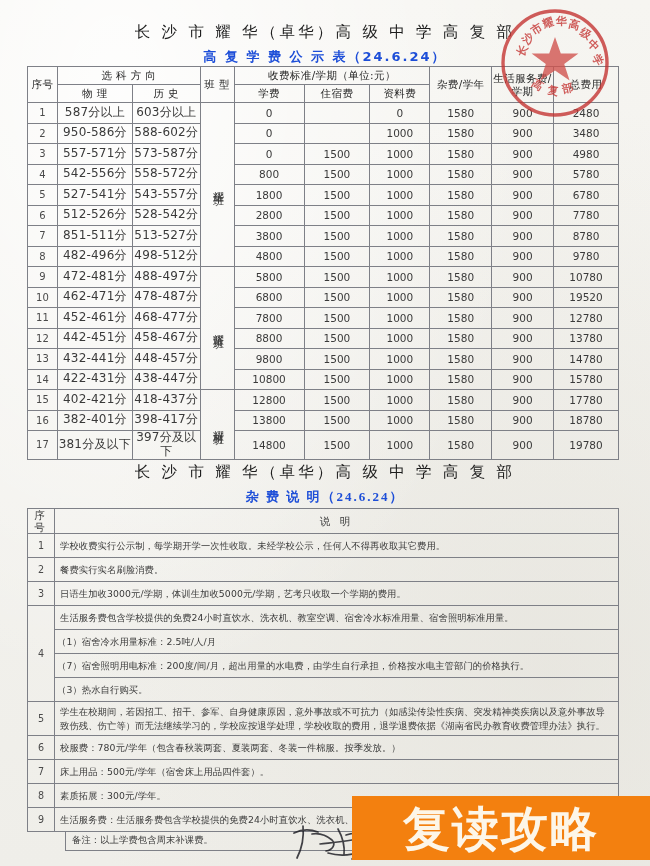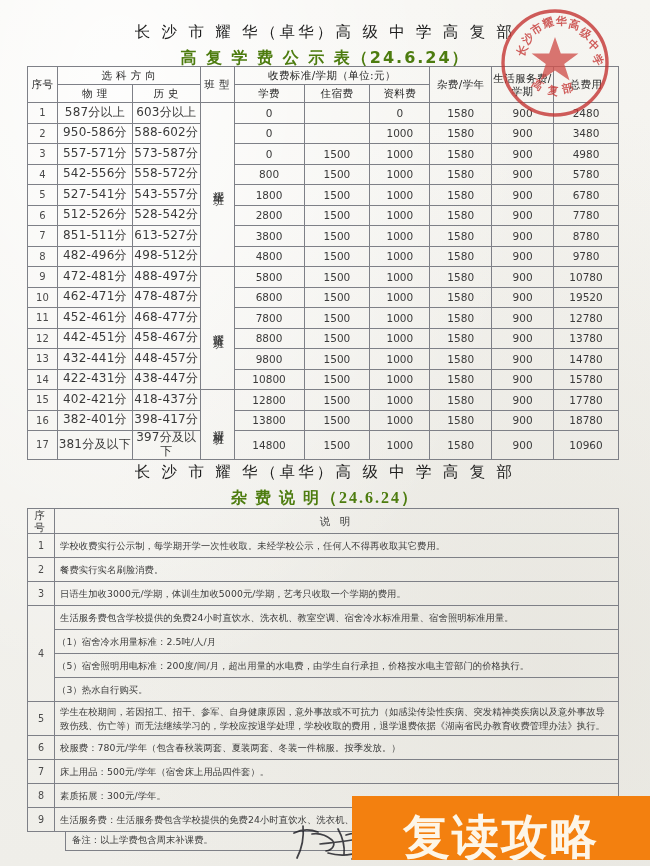--- a/index.html
+++ b/index.html
@@ -19,22 +19,22 @@
   .sheet{position:absolute;inset:0;z-index:1;}
 
   
   .doc-title{
     position:absolute;left:0;right:0;text-align:center;
     font-size:15.5px;font-weight:normal;letter-spacing:3.2px;
     color:#1d1d1d;white-space:nowrap;
   }
   .doc-subtitle{
     position:absolute;left:0;right:0;text-align:center;
-    font-size:16px;font-weight:bold;letter-spacing:2px;
-    color:#4d7c0f;white-space:nowrap;
+    font-size:13px;font-weight:bold;letter-spacing:2px;
+    color:#1d4ed8;white-space:nowrap;
   }
   #title1{top:22px;}
   #subtitle1{top:48px;}
   #title2{top:462px;}
   #subtitle2{top:488px;font-family:Liberation Serif, serif;}
 
   
   table{border-collapse:collapse;position:absolute;background:transparent;}
   table td,table th{
     border:1px solid #7e8087;
@@ -78,21 +78,21 @@
   
   .seal{position:absolute;left:500px;top:8px;width:110px;height:110px;z-index:5;opacity:.78;}
 
   
   .signature{position:absolute;left:288px;top:820px;width:90px;height:44px;z-index:4;opacity:.82;}
 
   
   .watermark{
     position:absolute;left:352px;top:796px;width:298px;height:64px;
     background:#f3800f;z-index:20;
-    display:flex;align-items:flex-end;justify-content:center;
+    display:flex;align-items:center;justify-content:center;
   }
   .watermark span{
     color:#fdf6e8;font-size:47px;font-weight:bold;letter-spacing:2px;
     line-height:1;white-space:nowrap;
     font-family:"DejaVu Sans","Liberation Sans",sans-serif;
   }
 </style>
 </head>
 <body>
 
@@ -198,21 +198,21 @@
           <td>2800</td>
           <td>1500</td>
           <td>1000</td>
           <td>1580</td>
           <td>900</td>
           <td>7780</td>
         </tr>
         <tr>
           <td class="idx">7</td>
           <td class="score">851-511分</td>
-          <td class="score">613-527分</td>
+          <td class="score">513-527分</td>
           <td>3800</td>
           <td>1500</td>
           <td>1000</td>
           <td>1580</td>
           <td>900</td>
           <td>8780</td>
         </tr>
         <tr>
           <td class="idx">8</td>
           <td class="score">482-496分</td>
@@ -316,21 +316,21 @@
         </tr>
         <tr>
           <td class="idx">17</td>
           <td class="score">381分及以下</td>
           <td class="score">397分及以下</td>
           <td>14800</td>
           <td>1500</td>
           <td>1000</td>
           <td>1580</td>
           <td>900</td>
-          <td>10960</td>
+          <td>19780</td>
         </tr>
       </tbody>
   </table>
 
   <div class="doc-title" id="title2">长 沙 市 耀 华（卓华）高 级 中 学 高 复 部</div>
   <div class="doc-subtitle" id="subtitle2">杂 费 说 明（24.6.24）</div>
 
   <table id="misc-table">
     <colgroup>
         <col style="width:26px">
@@ -356,21 +356,21 @@
           <td class="note">日语生加收3000元/学期，体训生加收5000元/学期，艺考只收取一个学期的费用。</td>
         </tr>
         <tr>
           <td class="idx" rowspan="4">4</td>
           <td class="note">生活服务费包含学校提供的免费24小时直饮水、洗衣机、教室空调、宿舍冷水标准用量、宿舍照明标准用量。</td>
         </tr>
         <tr>
           <td class="note sub">（1）宿舍冷水用量标准：2.5吨/人/月</td>
         </tr>
         <tr>
-          <td class="note sub">（5）宿舍照明用电标准：200度/间/月，超出用量的水电费，由学生自行承担，价格按水电主管部门的价格执行。</td>
+          <td class="note sub">（7）宿舍照明用电标准：200度/间/月，超出用量的水电费，由学生自行承担，价格按水电主管部门的价格执行。</td>
         </tr>
         <tr>
           <td class="note sub">（3）热水自行购买。</td>
         </tr>
         <tr>
           <td class="idx" rowspan="1">5</td>
           <td class="note tall">学生在校期间，若因招工、招干、参军、自身健康原因，意外事故或不可抗力（如感染传染性疾病、突发精神类疾病以及意外事故导致伤残、伤亡等）而无法继续学习的，学校应按退学处理，学校收取的费用，退学退费依据《湖南省民办教育收费管理办法》执行。</td>
         </tr>
         <tr>
           <td class="idx" rowspan="1">6</td>

